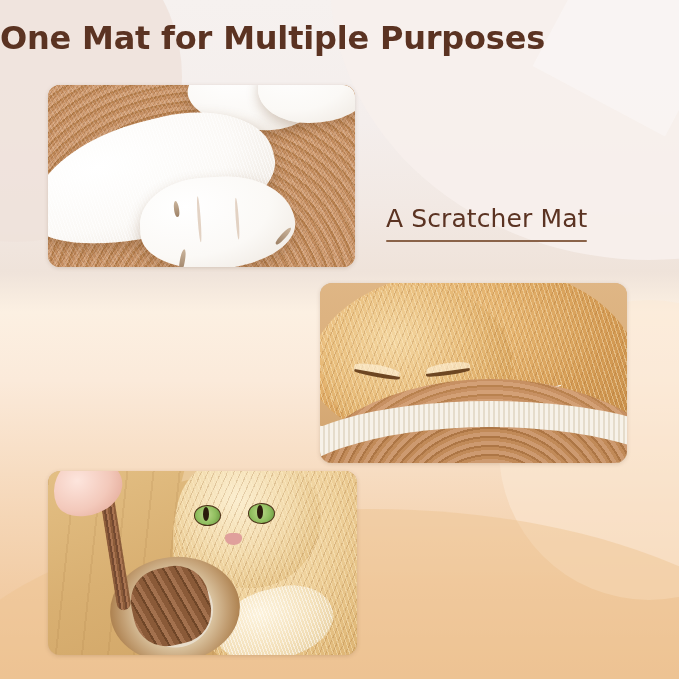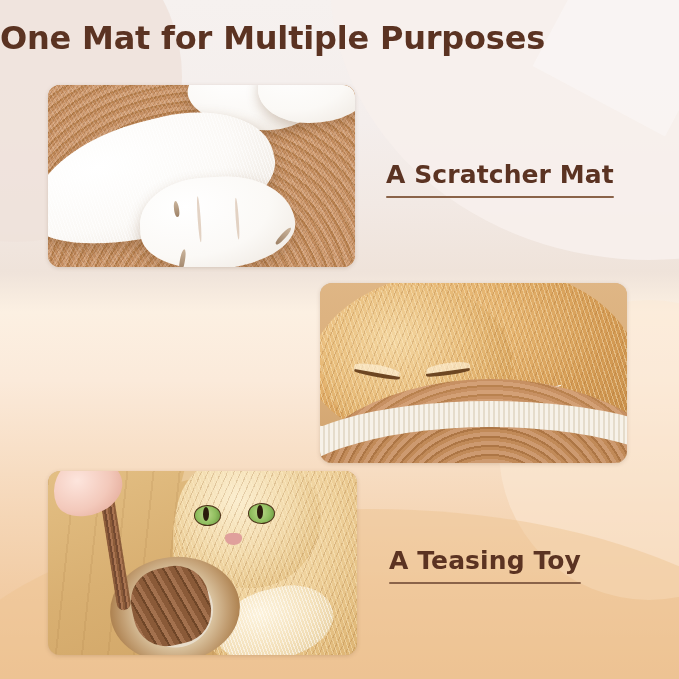--- a/index.html
+++ b/index.html
@@ -374,23 +374,24 @@
     background:
       repeating-linear-gradient(72deg, #8a5a38 0 5px, #6f4628 5px 7px, #a3714e 7px 11px);
     transform: rotate(-12deg);
   }
 
   
   .caption {
     position: absolute;
     color: #5b3322;
     font-size: 25px;
-    font-weight: bold;
+    font-weight: normal;
     letter-spacing: .1px;
     white-space: nowrap;
+    margin-top: 44px;
   }
   .caption .rule {
     display: block;
     height: 2px;
     background: #8a6349;
     margin-top: 7px;
     border-radius: 1px;
   }
 
   #caption-scratcher { left: 386px; top: 160px; }
@@ -491,17 +492,16 @@
     </div>
   </div>
 
   <div class="caption" id="caption-scratcher">
     <span>A Scratcher Mat</span>
     <span class="rule"></span>
   </div>
 
 
   <div class="caption" id="caption-toy">
-    <span>A Teasing Toy</span>
     <span class="rule"></span>
   </div>
 
 </div>
 
 </body></html>

